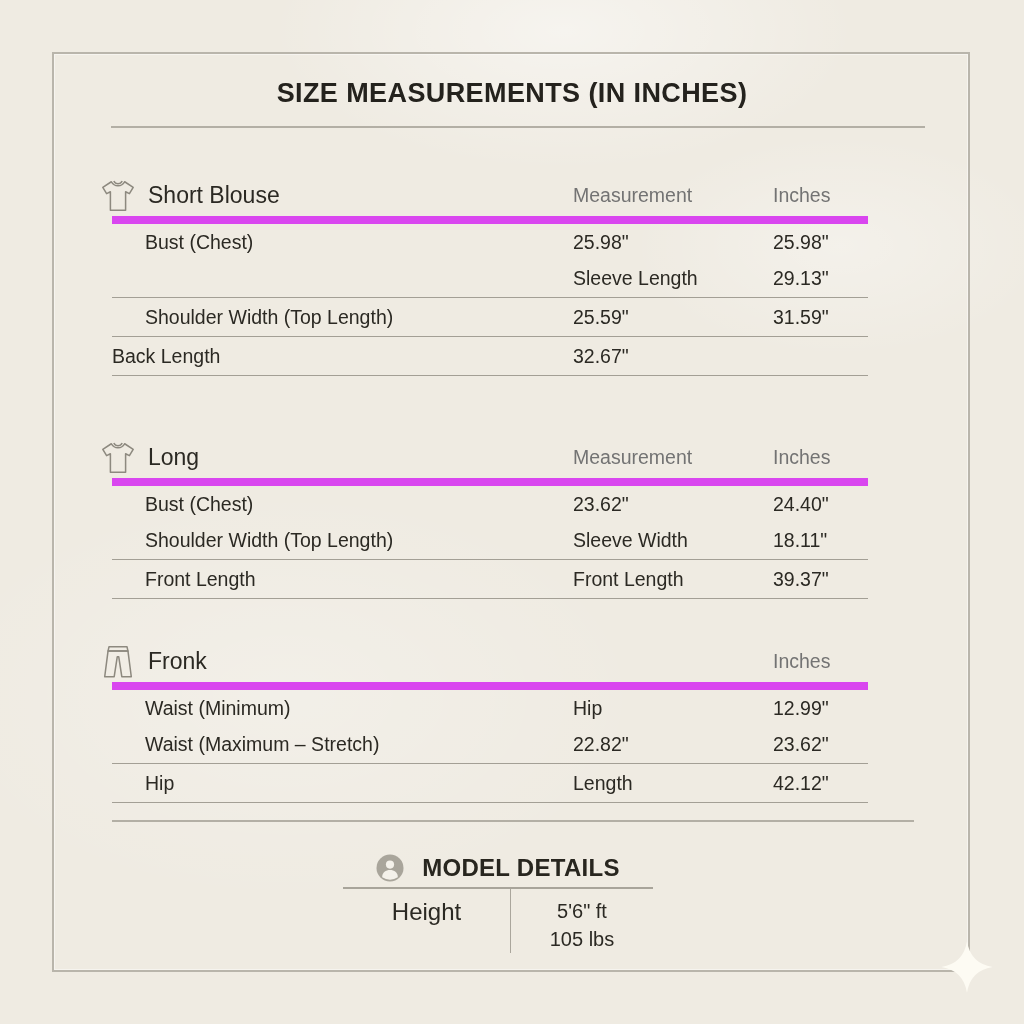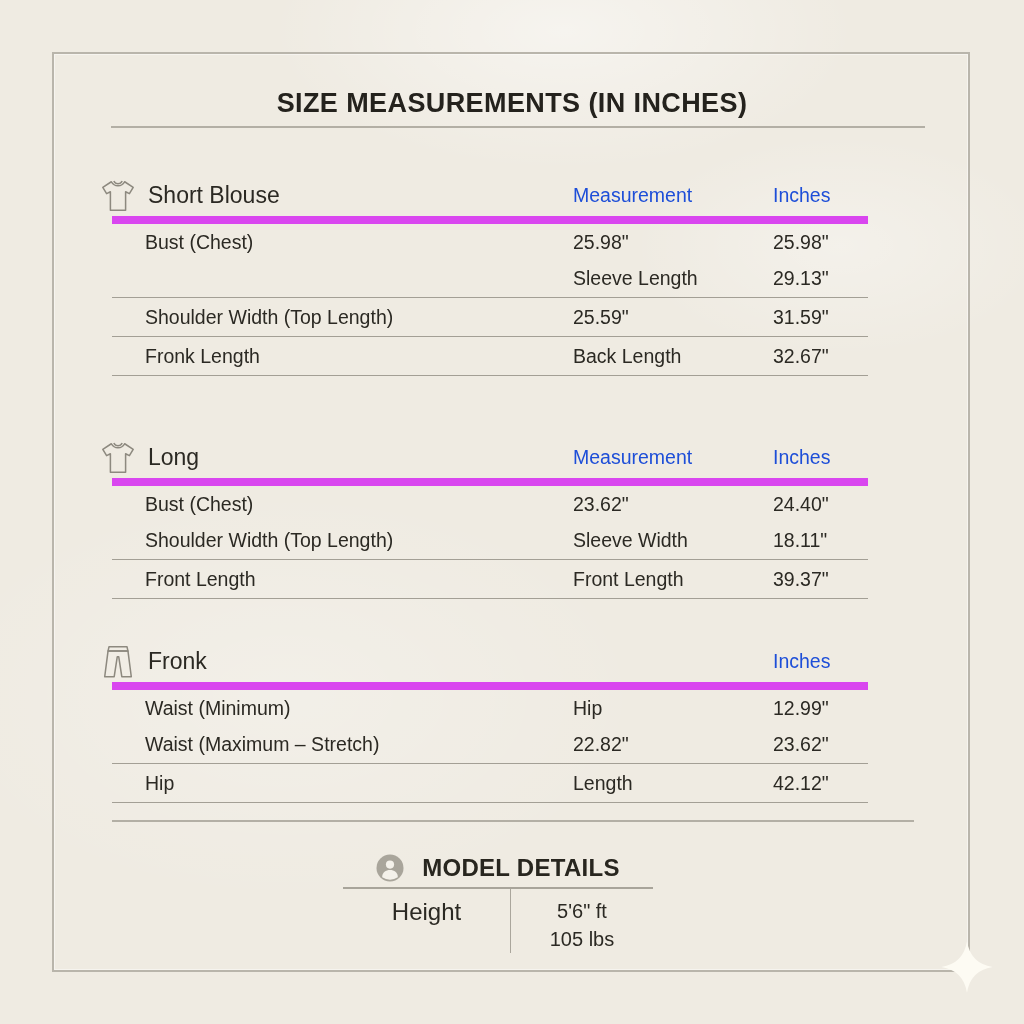--- a/index.html
+++ b/index.html
@@ -10,36 +10,36 @@
       radial-gradient(420px 200px at 55% 3%, rgba(255,255,255,.45), transparent 70%),
       radial-gradient(300px 160px at 82% 24%, rgba(255,255,255,.30), transparent 70%),
       radial-gradient(520px 300px at 28% 68%, rgba(255,255,255,.22), transparent 70%),
       #efebe2;
   }
   .frame{
     position:absolute;left:52px;top:52px;width:914px;height:916px;
     border:2px solid #b9b5ab;box-shadow:inset 0 0 0 1px rgba(255,255,255,.45);
   }
   .page-title{
-    position:absolute;top:88px;left:0;width:1024px;text-align:center;
+    position:absolute;top:78px;left:0;width:1024px;text-align:center;
     font-size:27px;font-weight:700;letter-spacing:.4px;color:#24221d;
   }
   .title-rule{position:absolute;top:126px;left:111px;width:814px;height:2px;background:#b3afa5;}
   .wide-rule{position:absolute;top:820px;left:112px;width:802px;height:2px;background:#b3afa5;}
 
   .section{position:absolute;left:112px;width:756px;}
   .sec1{top:175px;} .sec2{top:437px;} .sec3{top:641px;}
 
   .sec-header{
     display:grid;grid-template-columns:461px 200px 1fr;align-items:center;
     height:41px;border-bottom:8px solid #d946ef;
   }
   .sec-title-cell{display:flex;align-items:center;gap:11px;margin-left:-13px;}
   .sec-title{font-size:23px;color:#2b2923;}
-  .col-head{font-size:19.5px;color:#1d4ed8;}
+  .col-head{font-size:19.5px;color:#737373;}
   .garment-icon{width:38px;height:38px;flex:0 0 38px;}
 
   .row{
     display:grid;grid-template-columns:461px 200px 1fr;align-items:center;
     height:36px;font-size:19.5px;
   }
   .row.tall{height:38px;}
   .row.rule-after{border-bottom:1.5px solid #a39f95;}
   .row .label{padding-left:33px;}
 
@@ -89,21 +89,20 @@
     <span class="label"></span>
     <span>Sleeve Length</span>
     <span>29.13"</span>
   </div>
   <div class="row tall rule-after">
     <span class="label">Shoulder Width (Top Length)</span>
     <span>25.59"</span>
     <span>31.59"</span>
   </div>
   <div class="row tall rule-after">
-    <span class="label">Fronk Length</span>
     <span>Back Length</span>
     <span>32.67"</span>
   </div>
 </div>
 
 <div class="section sec2">
   <div class="sec-header">
     <div class="sec-title-cell">
       <svg class="garment-icon" viewBox="0 0 40 40">
         <g fill="none" stroke="#8d897f" stroke-width="1.6" stroke-linejoin="round">

